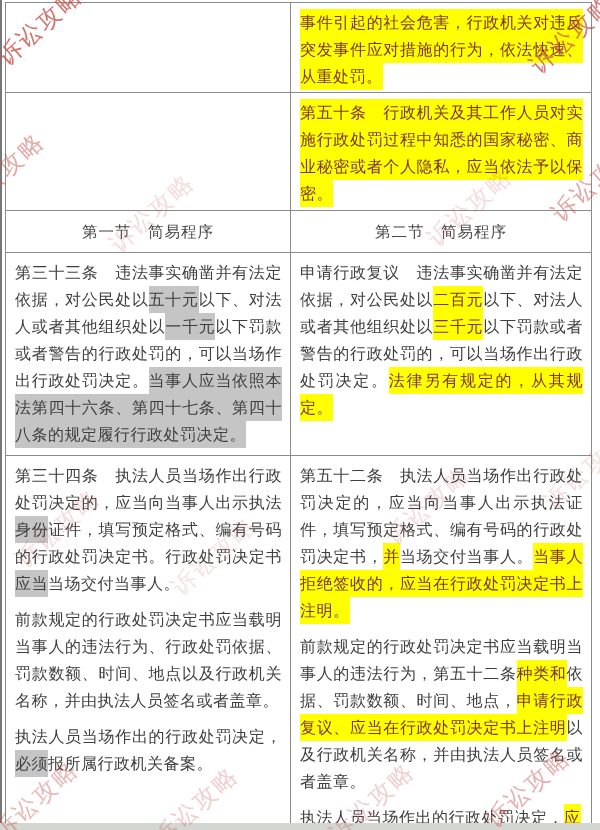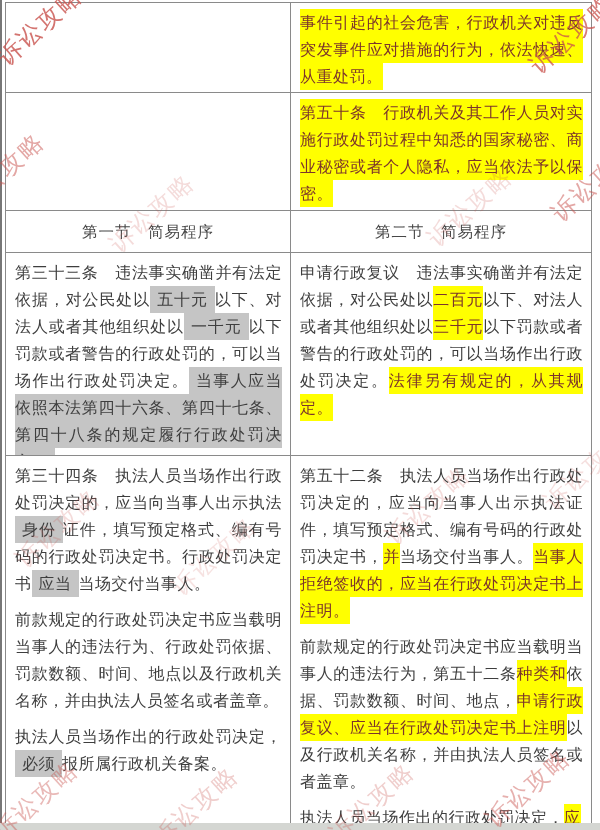--- a/index.html
+++ b/index.html
@@ -16,21 +16,21 @@
   .row{display:flex;border-bottom:1px solid var(--border)}
   .row:last-child{border-bottom:none}
   .cell{padding:4px 8px 0 9px;overflow:hidden;color:var(--text);font-size:16px;line-height:27px;
         text-align:justify;letter-spacing:.5px}
   .cell.left{width:285px;flex:none;border-right:1px solid var(--border)}
   .cell.right{flex:1}
   .row.header .cell{display:flex;align-items:center;justify-content:center;text-align:center;
         padding:0;font-size:15.5px;color:var(--header-text);letter-spacing:1px}
   .para{margin:2px 0 9px}
   .hl-yellow{background:var(--yellow);color:var(--textOnYellow);padding:5px 0}
-  .hl-gray{background:var(--gray);padding:5px 7px}
+  .hl-gray{background:var(--gray);padding:5px 0}
   .watermark{position:absolute;transform:translate(-50%,-50%) rotate(-42deg);color:var(--wm);
         font-size:24px;letter-spacing:2px;white-space:nowrap;pointer-events:none;z-index:5}
 </style>
 </head>
 <body>
 
 <div class="left-edge"></div>
 <div class="table">
     <div class="row" style="height: 90px;">
       <div class="cell left"></div>

